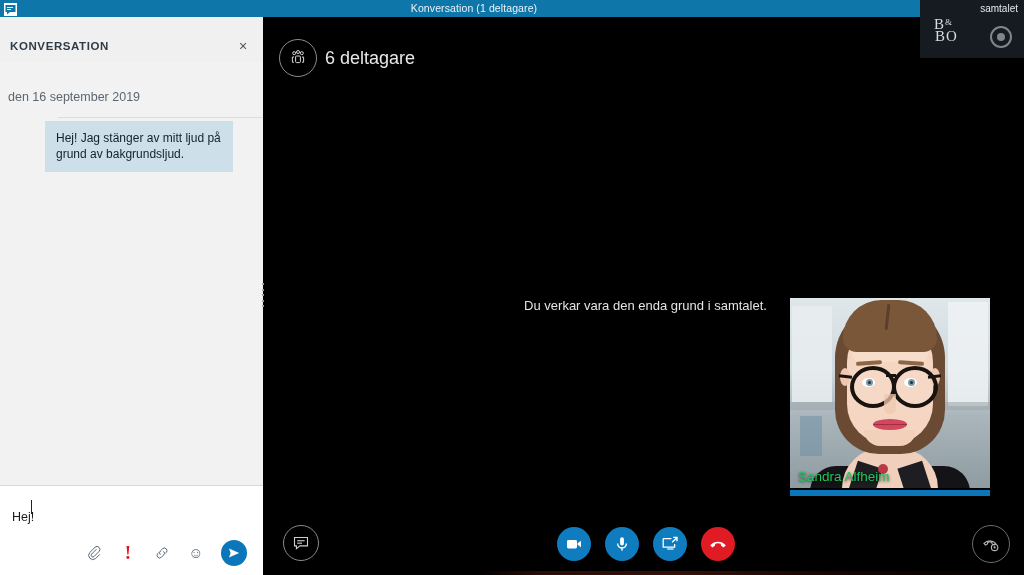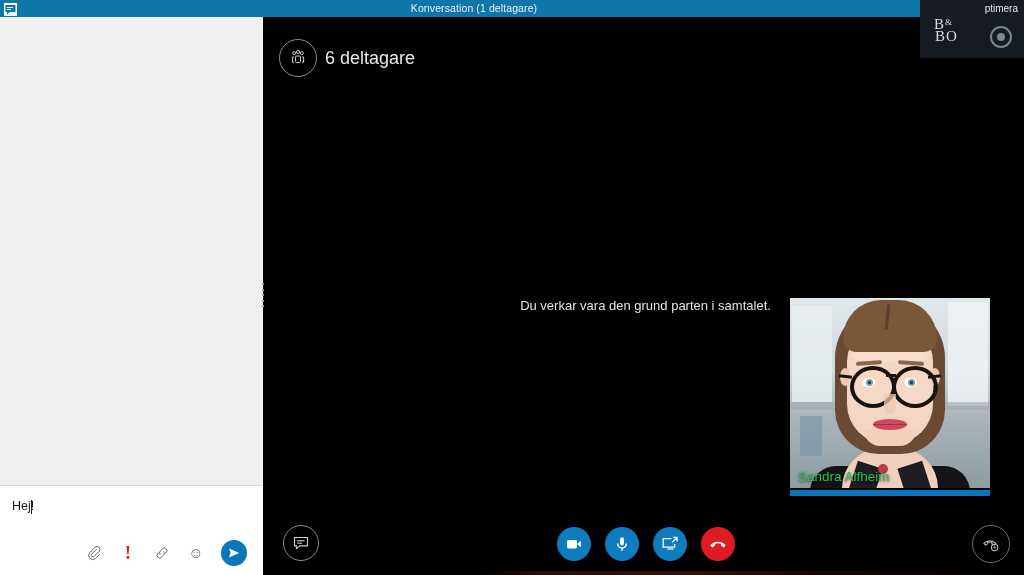--- a/index.html
+++ b/index.html
@@ -66,21 +66,21 @@
     font-size:12px;line-height:16px;
     padding:9px 11px 10px 11px;
   }
 
   
   .composer{
     position:absolute;left:0;bottom:0;width:263px;height:89px;
     background:#ffffff;border-top:1px solid #d8d8d8;
   }
   .composer-input{
-    position:absolute;left:12px;top:9px;width:235px;height:22px;
+    position:absolute;left:12px;top:20px;width:235px;height:22px;
     font-size:12.5px;color:#1a1a1a;font-family:"Liberation Sans",sans-serif;
     border:none;outline:none;background:transparent;padding:0;
   }
   .composer-caret{
     position:absolute;left:31px;top:14px;width:1px;height:14px;background:#222;
   }
   .composer-tools{
     position:absolute;right:16px;bottom:9px;
     display:flex;align-items:center;gap:16px;
   }
@@ -231,21 +231,32 @@
         <path d="M1.5 2h10v7h-5.5l-3 2.4V9h-1.5z" fill="#0e76a8"></path>
         <rect x="3" y="4" width="6" height="1" fill="#ffffff"></rect>
         <rect x="3" y="6" width="4" height="1" fill="#ffffff"></rect>
       </svg>
     </span>
     <div class="titlebar-title">Konversation (1 deltagare)</div>
   </div>
 
   <div class="convpanel">
 
-
+    <div class="conv-header">
+      <div class="conv-title">KONVERSATION</div>
+      <div class="conv-close">×</div>
+    </div>
+
+    <div class="conv-body">
+      <div class="conv-date">den 16 september 2019</div>
+      <div class="conv-divider"></div>
+      <div class="msg-row">
+        <div class="msg-bubble">Hej! Jag stänger av mitt ljud på grund av bakgrundsljud.</div>
+      </div>
+    </div>
 
     <div class="composer">
       <input class="composer-input" type="text" placeholder="Skriv ett meddelande" value="Hej!" style="">
       <div class="composer-caret"></div>
 
       <div class="composer-tools">
         <div class="tool">
           <svg width="16" height="16" viewBox="0 0 16 16">
             <path d="M10.5 4.2 5.6 9.1a1.7 1.7 0 0 0 2.4 2.4l5.1-5.1a2.9 2.9 0 0 0-4.1-4.1L3.6 7.7a4.2 4.2 0 0 0 5.9 5.9l4.3-4.3" fill="none" stroke="#5a6672" stroke-width="1"></path>
           </svg>
@@ -284,21 +295,21 @@
           <circle cx="10" cy="4" r="1.5" fill="none" stroke="#d8d8d8" stroke-width="1"></circle>
           <circle cx="13.8" cy="5.2" r="1.5" fill="none" stroke="#d8d8d8" stroke-width="1"></circle>
           <rect x="7.6" y="8" width="4.8" height="6.6" rx="1" fill="none" stroke="#d8d8d8" stroke-width="1"></rect>
           <path d="M6 9h-1.6v5.2H6" fill="none" stroke="#d8d8d8" stroke-width="1"></path>
           <path d="M14 9h1.6v5.2H14" fill="none" stroke="#d8d8d8" stroke-width="1"></path>
         </svg>
       </div>
       <div class="stage-title">6 deltagare</div>
     </div>
 
-    <div class="stage-message">Du verkar vara den grund parten i samtalet.</div>
+    <div class="stage-message">Du verkar vara den enda grund i samtalet.</div>
 
     <div class="selfview">
       <div class="selfview-photo">
         <div class="bg-sky"></div>
           <div class="bg-winL"></div>
           <div class="bg-winR"></div>
         <div class="bg-sill"></div>
           <div class="bg-blueL"></div>
         <div class="torso"></div>
           <div class="neck"></div>
@@ -375,21 +386,21 @@
         <path d="M4 10.4c3.3-3.6 8.4-3.6 11.7 0l-1.6 1.7-2-1.2-.3-1.6a7 7 0 0 0-4 0l-.3 1.6-2 1.2z" fill="none" stroke="#b5b5b5" stroke-width="1.1"></path>
         <circle cx="14.6" cy="14.4" r="3.2" fill="none" stroke="#b5b5b5" stroke-width="1.1"></circle>
         <circle cx="14.6" cy="14.4" r="1.1" fill="#b5b5b5"></circle>
       </svg>
     </div>
   </div>
 
   <div class="bottom-strip"></div>
 
   <div class="bo-overlay">
-    <div class="bo-label">ptimera</div>
+    <div class="bo-label">samtalet</div>
     <div class="bo-logo">
       <svg width="36" height="30" viewBox="0 0 36 30">
         <text x="0" y="15" font-family="Liberation Serif, serif" font-size="15" fill="#dcdcdc">B</text>
         <text x="11" y="11" font-family="Liberation Serif, serif" font-size="9" fill="#dcdcdc">&amp;</text>
         <text x="1" y="27" font-family="Liberation Serif, serif" font-size="15" fill="#dcdcdc">B</text>
         <text x="12" y="27" font-family="Liberation Serif, serif" font-size="15" fill="#dcdcdc">O</text>
       </svg>
     </div>
     <div class="bo-dot">
         <i></i>

